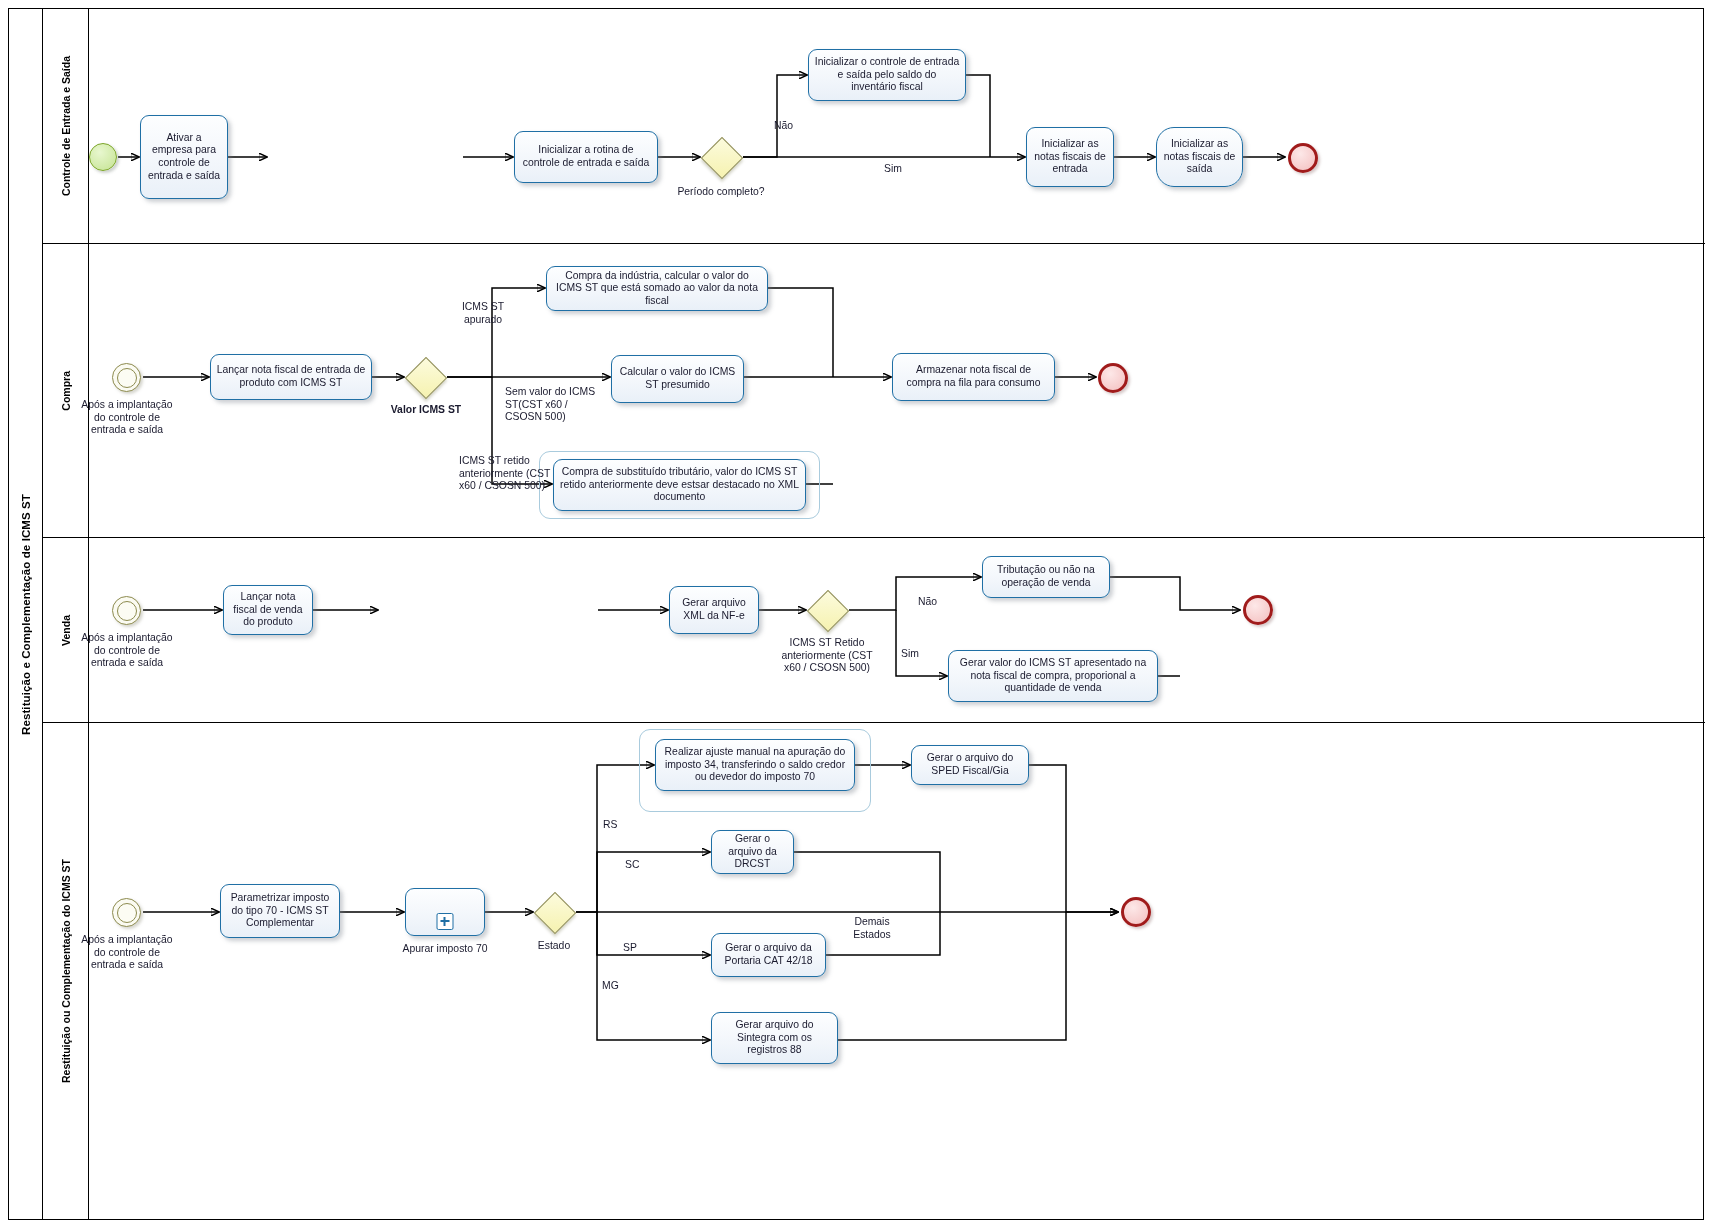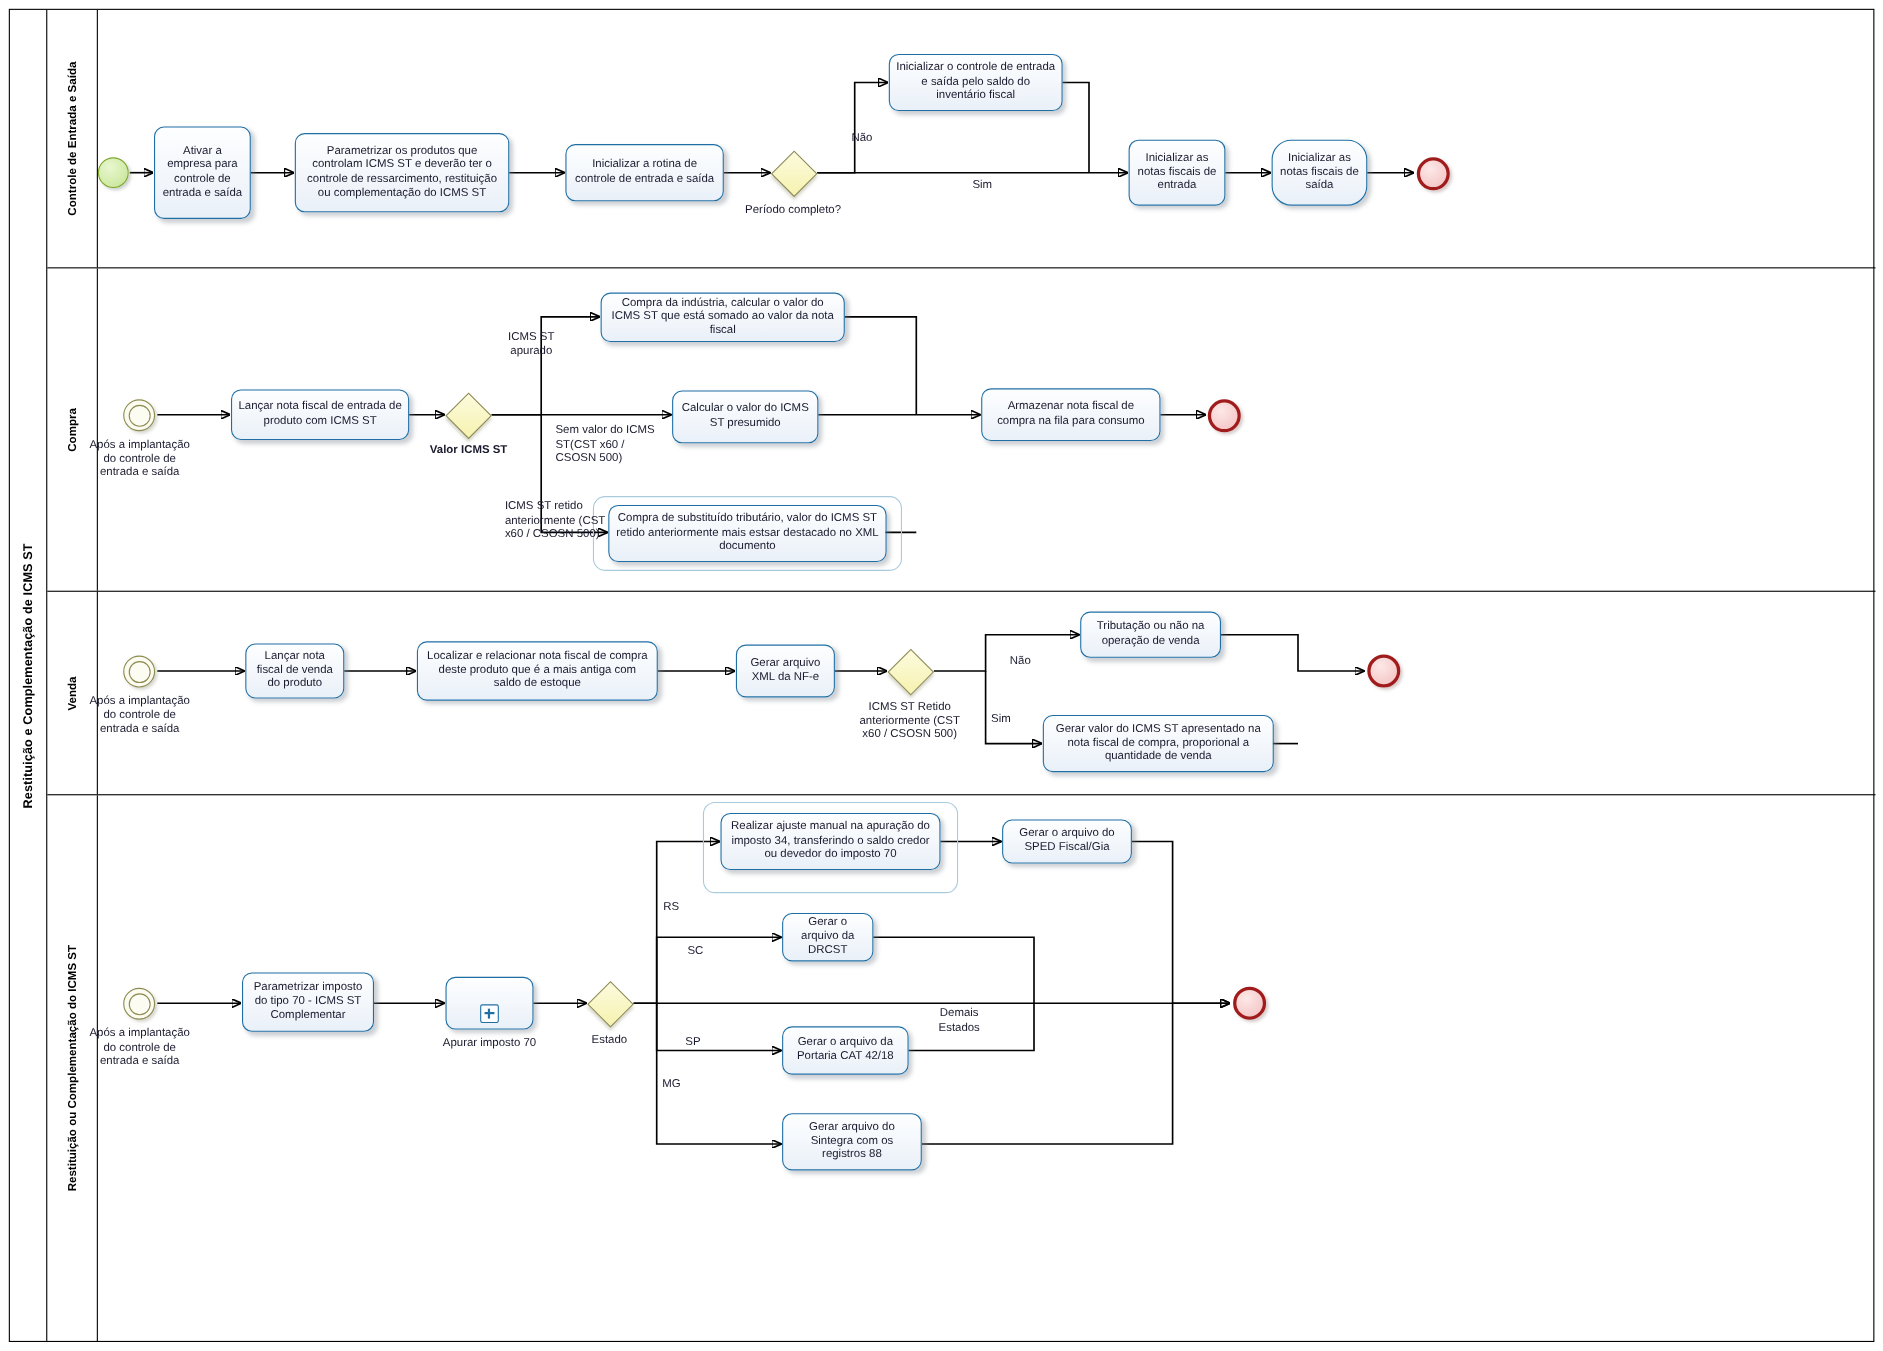--- a/index.html
+++ b/index.html
@@ -154,21 +154,20 @@
     <path d="M838,1040 H1066 V912"></path>
   </svg>
 
   <div class="group" style="left:539px;top:451px;width:281px;height:68px;"></div>
   <div class="group" style="left:639px;top:729px;width:232px;height:83px;"></div>
 
   <div class="ev ev-start" style="left:89px;top:143px;width:28px;height:28px;"></div>
 
   <div class="task" style="left:140px;top:115px;width:88px;height:84px;">Ativar a empresa para controle de entrada e saída</div>
 
-  <div class="task" style="left:268px;top:121px;width:195px;height:72px;">Parametrizar os produtos que controlam ICMS ST e deverão ter o controle de ressarcimento, restituição ou complementação do ICMS ST</div>
 
   <div class="task" style="left:514px;top:131px;width:144px;height:52px;">Inicializar a rotina de controle de entrada e saída</div>
 
   <div class="gw" style="left:701px;top:137px;">
       <i></i>
     </div>
   <div class="lbl" style="left:676px;top:186px;width:90px;">Período completo?</div>
 
   <div class="task" style="left:808px;top:49px;width:158px;height:52px;">Inicializar o controle de entrada e saída pelo saldo do inventário fiscal</div>
 
@@ -194,34 +193,33 @@
   <div class="lbl" style="left:383px;top:404px;width:86px;font-weight:bold;">Valor ICMS ST</div>
 
   <div class="lbl" style="left:447px;top:301px;width:72px;">ICMS ST apurado</div>
   <div class="lbl left" style="left:505px;top:386px;width:92px;">Sem valor do ICMS ST(CST x60 / CSOSN  500)</div>
   <div class="lbl left" style="left:459px;top:455px;width:100px;">ICMS ST retido anteriormente (CST x60 / CSOSN  500)</div>
 
   <div class="task" style="left:546px;top:266px;width:222px;height:45px;">Compra da indústria, calcular o valor do ICMS ST que está somado ao valor da nota fiscal</div>
 
   <div class="task" style="left:611px;top:355px;width:133px;height:48px;">Calcular o valor do ICMS ST presumido</div>
 
-  <div class="task" style="left:553px;top:459px;width:253px;height:52px;">Compra de substituído tributário, valor do ICMS ST retido anteriormente mais estsar destacado no XML documento</div>
+  <div class="task" style="left:553px;top:459px;width:253px;height:52px;">Compra de substituído tributário, valor do ICMS ST retido anteriormente deve estsar destacado no XML documento</div>
 
   <div class="task" style="left:892px;top:353px;width:163px;height:48px;">Armazenar nota fiscal de compra na fila para consumo</div>
 
   <div class="ev ev-end" style="left:1098px;top:363px;width:30px;height:30px;"></div>
 
   <div class="ev ev-cond" style="left:112px;top:596px;width:29px;height:29px;">
       <div class="inner"></div>
     </div>
   <div class="lbl" style="left:81px;top:632px;width:92px;">Após a implantação do controle de entrada e saída</div>
 
   <div class="task" style="left:223px;top:585px;width:90px;height:50px;">Lançar nota fiscal de venda do produto</div>
 
-  <div class="task" style="left:379px;top:583px;width:219px;height:54px;">Localizar e relacionar nota fiscal de compra deste produto que é a mais antiga com saldo de estoque</div>
 
   <div class="task" style="left:669px;top:586px;width:90px;height:48px;">Gerar arquivo XML da NF-e</div>
 
   <div class="gw" style="left:807px;top:590px;">
       <i></i>
     </div>
   <div class="lbl" style="left:779px;top:637px;width:96px;">ICMS ST Retido anteriormente (CST x60 / CSOSN 500)</div>
 
   <div class="lbl left" style="left:918px;top:596px;width:40px;">Não</div>
   <div class="lbl left" style="left:901px;top:648px;width:40px;">Sim</div>

